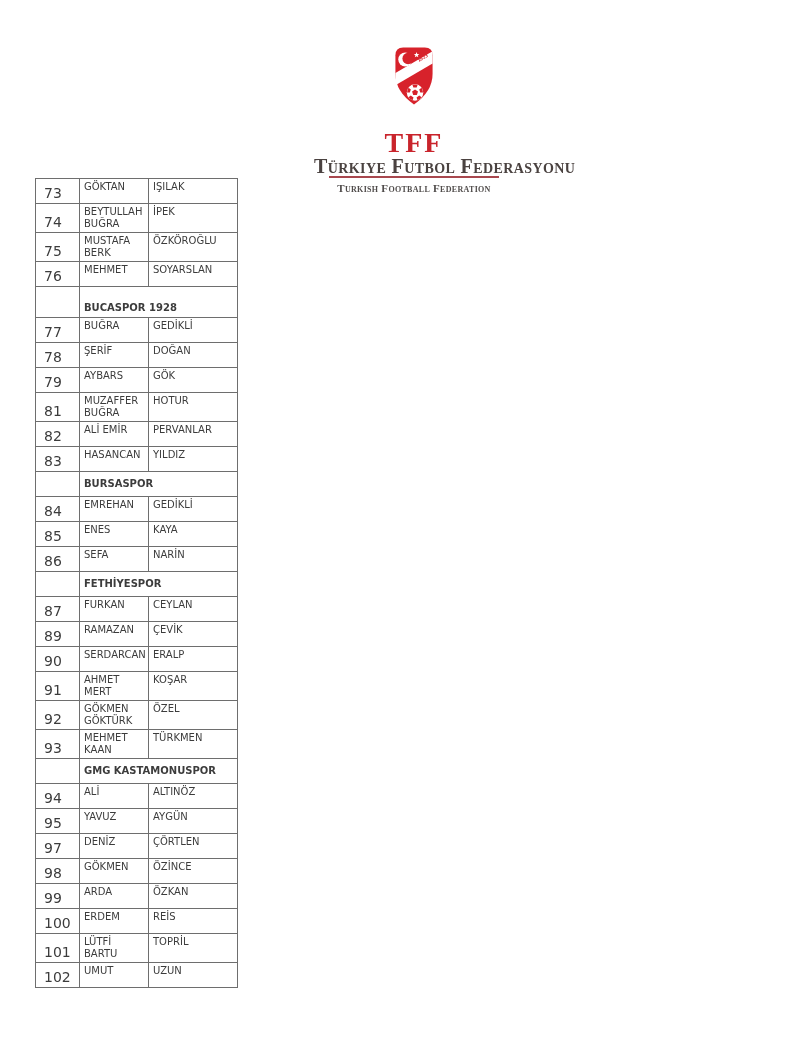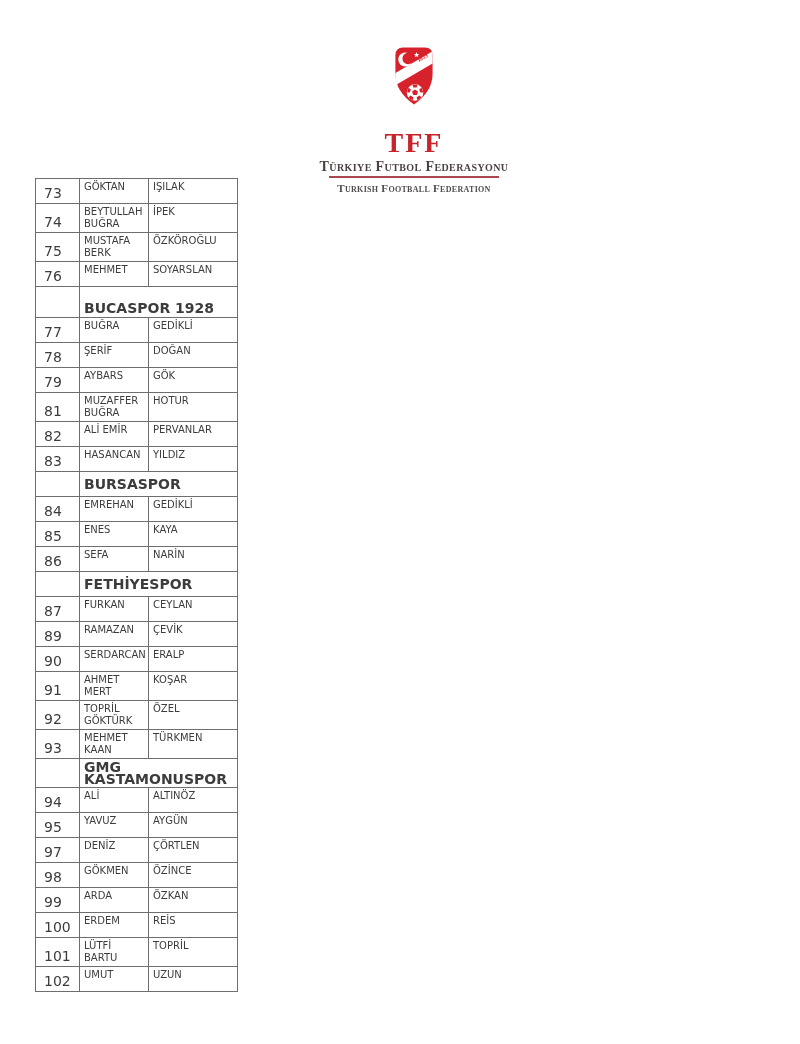--- a/index.html
+++ b/index.html
@@ -25,21 +25,21 @@
     font-size:28px;
     line-height:27px;
     letter-spacing:2px;
     color:#c9242c;
   }
   .org-name-tr{
     margin-top:3px;
     font-family:"Liberation Serif",serif;
     font-weight:bold;
     font-variant:small-caps;
-    font-size:14px;
+    font-size:20px;
     line-height:15px;
     letter-spacing:0.4px;
     color:#4a4240;
     white-space:nowrap;
   }
   .org-underline{
     margin:2px auto 0 auto;
     width:170px;height:0;
     border-top:2px solid #a8474e;
   }
@@ -73,21 +73,21 @@
     padding:1px 2px 2px 8px;
     line-height:16px;
   }
   td.name{
     font-size:10px;
     vertical-align:top;
     padding:2px 2px 2px 4px;
     line-height:12px;
   }
   td.club{
-    font-size:14px;
+    font-size:10px;
     font-weight:bold;
     vertical-align:middle;
     padding:2px 2px 2px 4px;
     line-height:12px;
   }
   tr.player-row td{height:20px;}
   tr.club-row td{height:20px;}
   tr.club-row.tall td{height:25px;}
   tr.club-row.tall td.club{vertical-align:bottom;padding-bottom:3px;}
 </style>
@@ -228,21 +228,21 @@
         <td class="name">SERDARCAN</td>
         <td class="name">ERALP</td>
       </tr>
       <tr class="player-row">
         <td class="num">91</td>
         <td class="name">AHMET MERT</td>
         <td class="name">KOŞAR</td>
       </tr>
       <tr class="player-row">
         <td class="num">92</td>
-        <td class="name">TOPRİL GÖKTÜRK</td>
+        <td class="name">GÖKMEN GÖKTÜRK</td>
         <td class="name">ÖZEL</td>
       </tr>
       <tr class="player-row">
         <td class="num">93</td>
         <td class="name">MEHMET KAAN</td>
         <td class="name">TÜRKMEN</td>
       </tr>
       <tr class="club-row">
         <td class="num"></td>
         <td class="club" colspan="2">GMG KASTAMONUSPOR</td>

